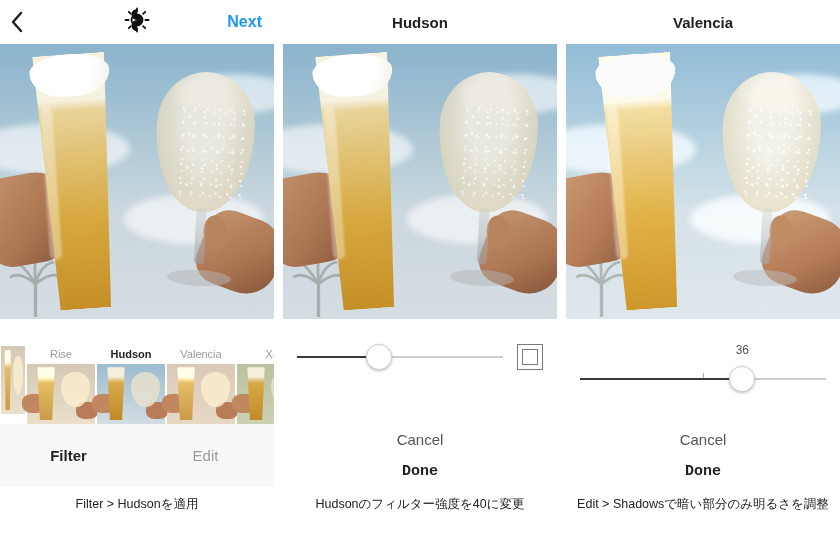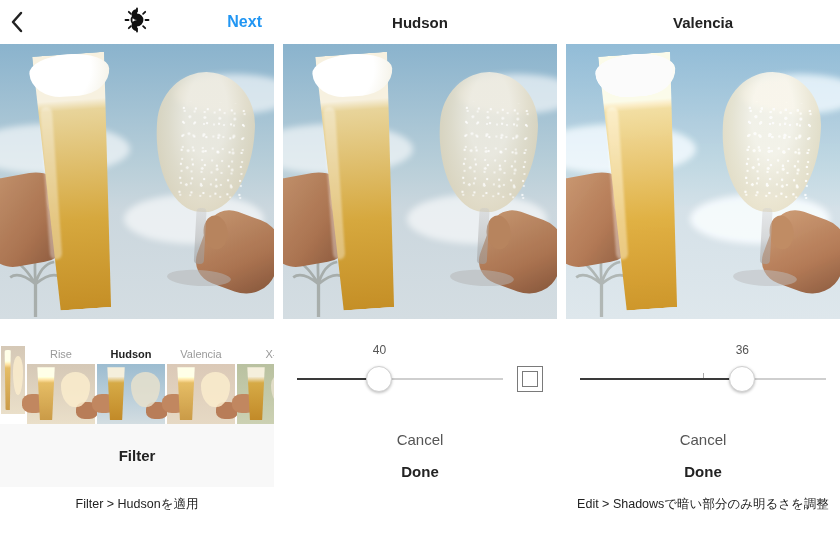--- a/index.html
+++ b/index.html
@@ -236,21 +236,21 @@
     width:26px; height:26px; border:1.6px solid #7a7a7a; position:relative; cursor:pointer; flex:0 0 auto;
   }
   .frame-toggle::after{ content:""; position:absolute; inset:4px; border:1.4px solid #7a7a7a;}
   .bottom-actions{
     height:63px;
     display:flex;
     flex-direction:column;
   }
   .bottom-actions .act{ flex:1; display:flex; align-items:center; justify-content:center; font-size:15px; cursor:pointer;}
   .bottom-actions .act.secondary{ color:#555; }
-  .bottom-actions .act.primary{ color:#222; font-weight:700; }
+  .bottom-actions .act.primary{ color:#222; font-weight:700;font-family:Liberation Mono, monospace; }
 
   
   .center-tick{ position:absolute; left:50%; top:8px; width:1px; height:6px; background:#aaa; }
 </style>
 </head>
 <body>
 
 <div class="panel">
   <div class="screen">
     <div class="topbar">
@@ -353,20 +353,21 @@
             <div class="mini-handL"></div>
             <div class="mini-beer"></div>
             <div class="mini-wine"></div>
           </div>
       </div>
 
     </div>
 
     <div class="tabbar">
       <div class="tab active">Filter</div>
+      <div class="tab inactive">Edit</div>
     </div>
   </div>
   <div class="caption">Filter &gt; Hudsonを適用</div>
 </div>
 
 <div class="panel">
   <div class="screen">
     <div class="topbar">
       <div class="title">Hudson</div>
     </div>
@@ -391,37 +392,35 @@
           <div class="thumb"></div>
         </div>
       <div class="wine">
           <div class="bowl"></div>
           <div class="bubbles"></div>
           <div class="stem"></div>
           <div class="foot"></div>
         </div>
     </div>
     <div class="slider-area">
-      <div class="slider-value">
-        <span id="sv1" style="left: 82.4px;">40</span>
-      </div>
       <div class="slider-row">
         <div class="slider-track" id="track1">
           <div class="track-left" id="tl1" style="width: 82.4px;"></div>
           <div class="track-right" id="tr1" style="width: 123.6px;"></div>
           <div class="knob" id="kn1" style="left: 82.4px;"></div>
         </div>
         <div class="frame-toggle"></div>
       </div>
     </div>
     <div class="bottom-actions">
       <div class="act secondary">Cancel</div>
       <div class="act primary">Done</div>
     </div>
   </div>
+  <div class="caption">Hudsonのフィルター強度を40に変更</div>
 </div>
 
 <div class="panel">
   <div class="screen">
     <div class="topbar">
       <div class="title">Valencia</div>
     </div>
     <div class="photo" style="filter:brightness(1.06) contrast(.97);">
       <div class="sky"></div>
       <div class="cloud c1"></div>

